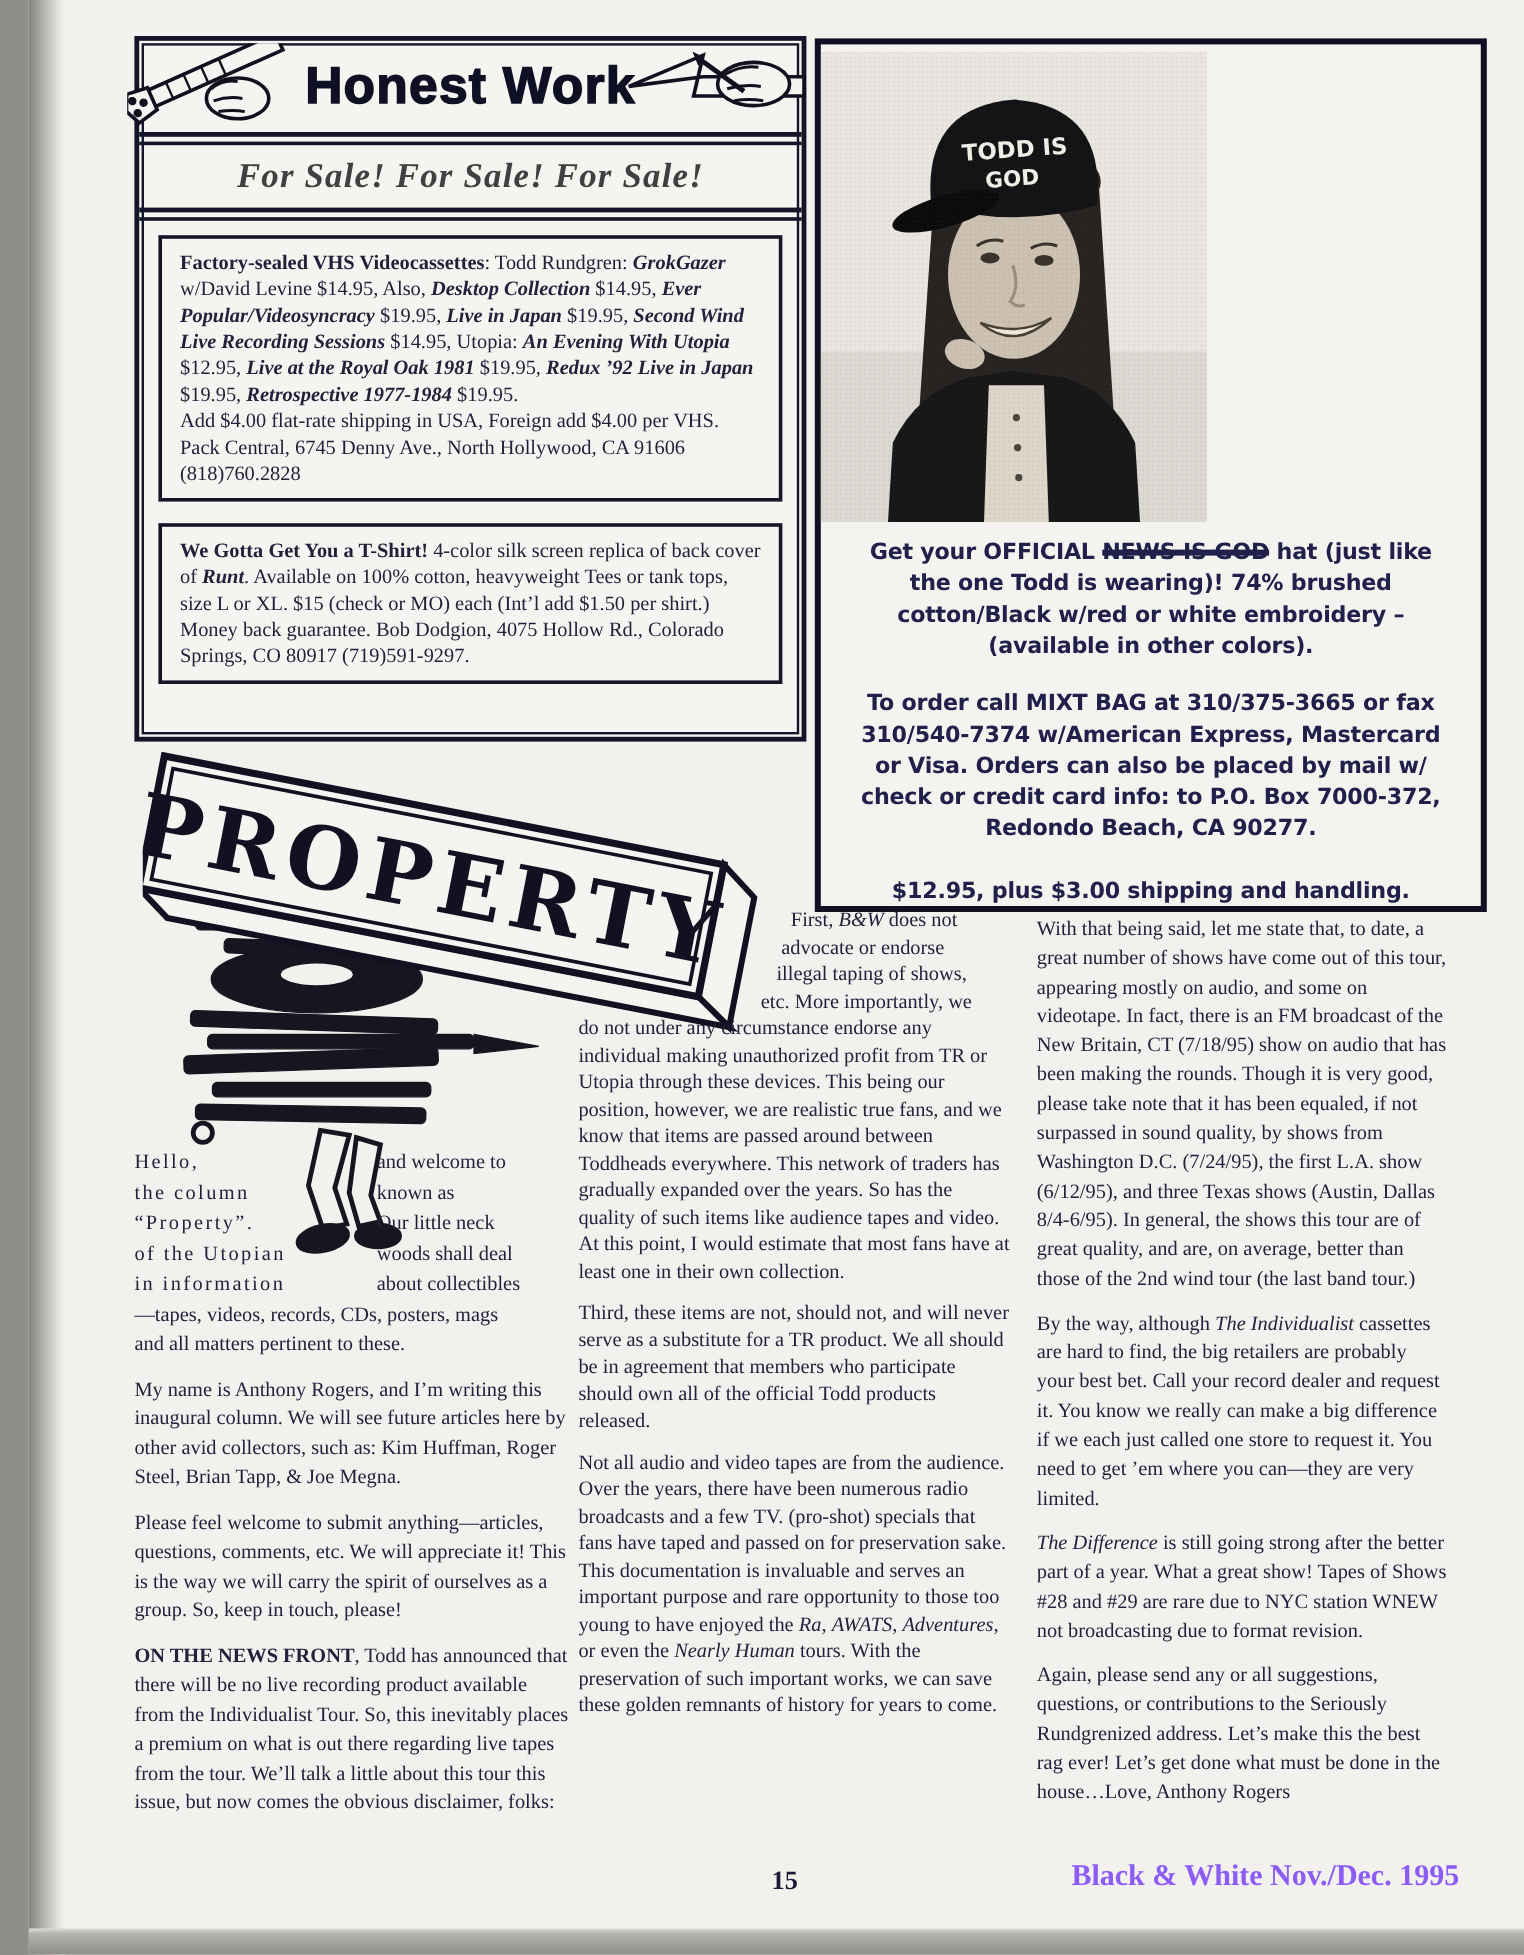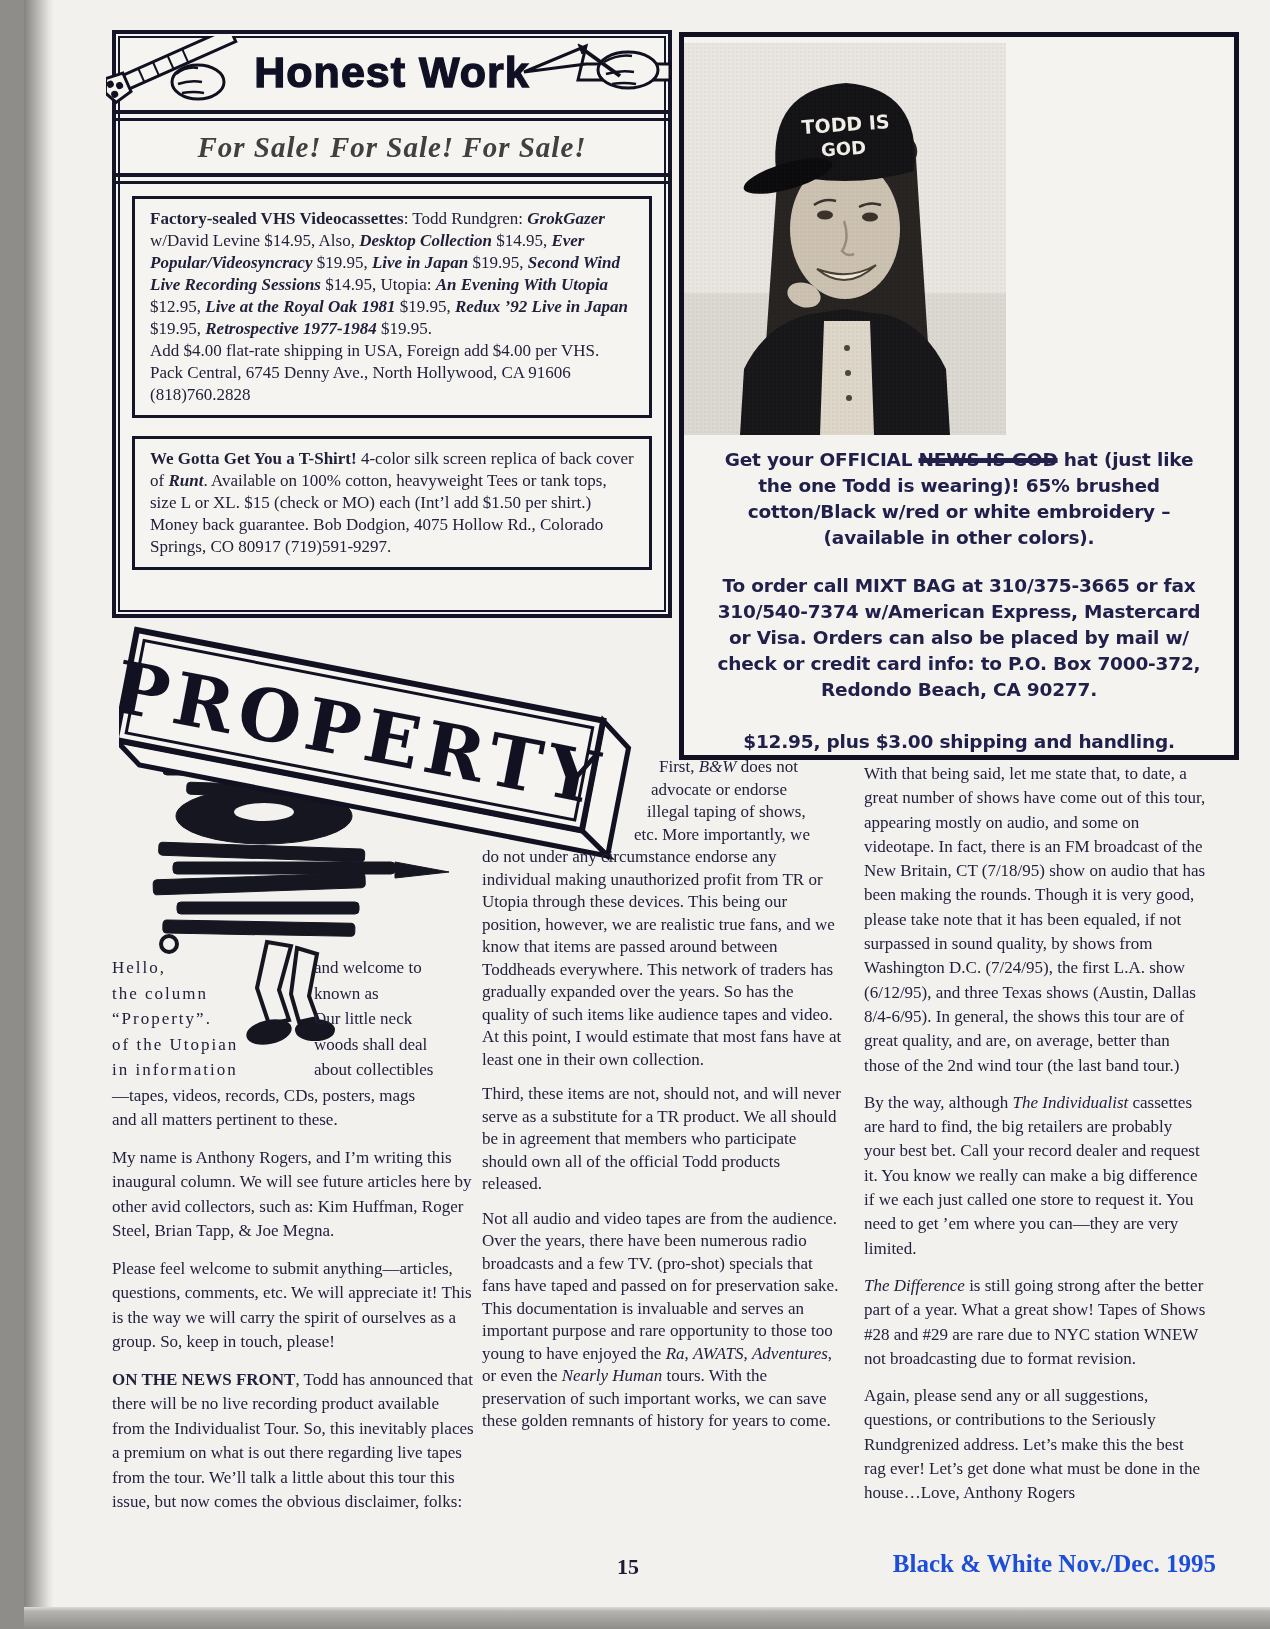--- a/index.html
+++ b/index.html
@@ -55,24 +55,24 @@
   .wrap-row{position:relative;height:25.5px;}
   .wrap-row .wl{letter-spacing:2px;}
   .wrap-row .wr{position:absolute;left:202px;top:0;}
   .lead{white-space:nowrap;}
   .lead1{padding-left:177px;}
   .lead2{padding-left:169px;}
   .lead3{padding-left:165px;}
   .lead4{padding-left:152px;}
 
   
-  .page-num{position:absolute;left:574px;top:1554px;width:60px;text-align:center;
+  .page-num{position:absolute;left:600px;top:1554px;width:60px;text-align:center;
             font-weight:bold;font-size:22px;color:#1c1c34;z-index:6;}
   .issue-line{position:absolute;left:840px;top:1550px;width:352px;text-align:right;
-            font-weight:bold;font-size:25px;color:#1d4ed8;z-index:6;}
+            font-weight:bold;font-size:25px;color:#8b5cf6;z-index:6;}
 </style>
 </head>
 <body>
 
 <div class="scan-page">
 
   <section class="hw-box">
     <div class="hw-banner">
       <svg class="banner-icon left" width="150" height="72" viewBox="0 0 150 72">
         <g transform="rotate(-24 40 40)" stroke="#10101f" fill="#f6f4f1">
@@ -143,21 +143,21 @@
       <path d="M133,226 Q162,250 192,222 Q165,238 133,226 Z" fill="#efe9dd" stroke="#4a3f33" stroke-width="2"></path>
       <ellipse cx="120" cy="252" rx="17" ry="12" fill="#cdc2b2" transform="rotate(18 120 252)"></ellipse>
 
       <path d="M92,128 Q84,46 162,40 Q238,46 230,128 Q160,148 92,128 Z" fill="#131316"></path>
       <ellipse cx="104" cy="133" rx="46" ry="13" fill="#0b0b0d" transform="rotate(-16 104 133)"></ellipse>
       <text x="162" y="88" text-anchor="middle" fill="#f2efe9" font-family="DejaVu Sans, sans-serif" font-weight="bold" font-size="19" transform="rotate(-4 162 88)">TODD IS</text>
       <text x="160" y="112" text-anchor="middle" fill="#f2efe9" font-family="DejaVu Sans, sans-serif" font-weight="bold" font-size="18" transform="rotate(-4 160 112)">GOD</text>
 
       <rect x="0" y="0" width="322" height="392" fill="url(#dots)" opacity="0.16"></rect>
     </svg>
-    <p class="hat-p"><span>Get your OFFICIAL </span><span class="run-k">NEWS IS GOD</span><span> hat (just like the one Todd is wearing)! 65% brushed cotton/Black w/red or white embroidery – (available in other colors).</span></p>
+    <p class="hat-p"><span>Get your OFFICIAL </span><span class="run-k">NEWS IS GOD</span><span> hat (just like the one Todd is wearing)! 74% brushed cotton/Black w/red or white embroidery – (available in other colors).</span></p>
     <p class="hat-p order">To order call MIXT BAG at 310/375-3665 or fax 310/540-7374 w/American Express, Mastercard or Visa. Orders can also be placed by mail w/ check or credit card info:  to P.O. Box 7000-372, Redondo Beach, CA 90277.</p>
     <p class="hat-p price">$12.95, plus $3.00 shipping and handling.</p>
   </section>
 
   <svg class="property-art" viewBox="0 0 530 460" width="530" height="460">
 
     <g fill="#161620" stroke="#161620">
       <rect x="58" y="128" width="172" height="13" rx="4" transform="rotate(-3 58 128)"></rect>
       <rect x="44" y="148" width="202" height="15" rx="4"></rect>
       <rect x="68" y="170" width="152" height="12" rx="4" transform="rotate(2 68 170)"></rect>

